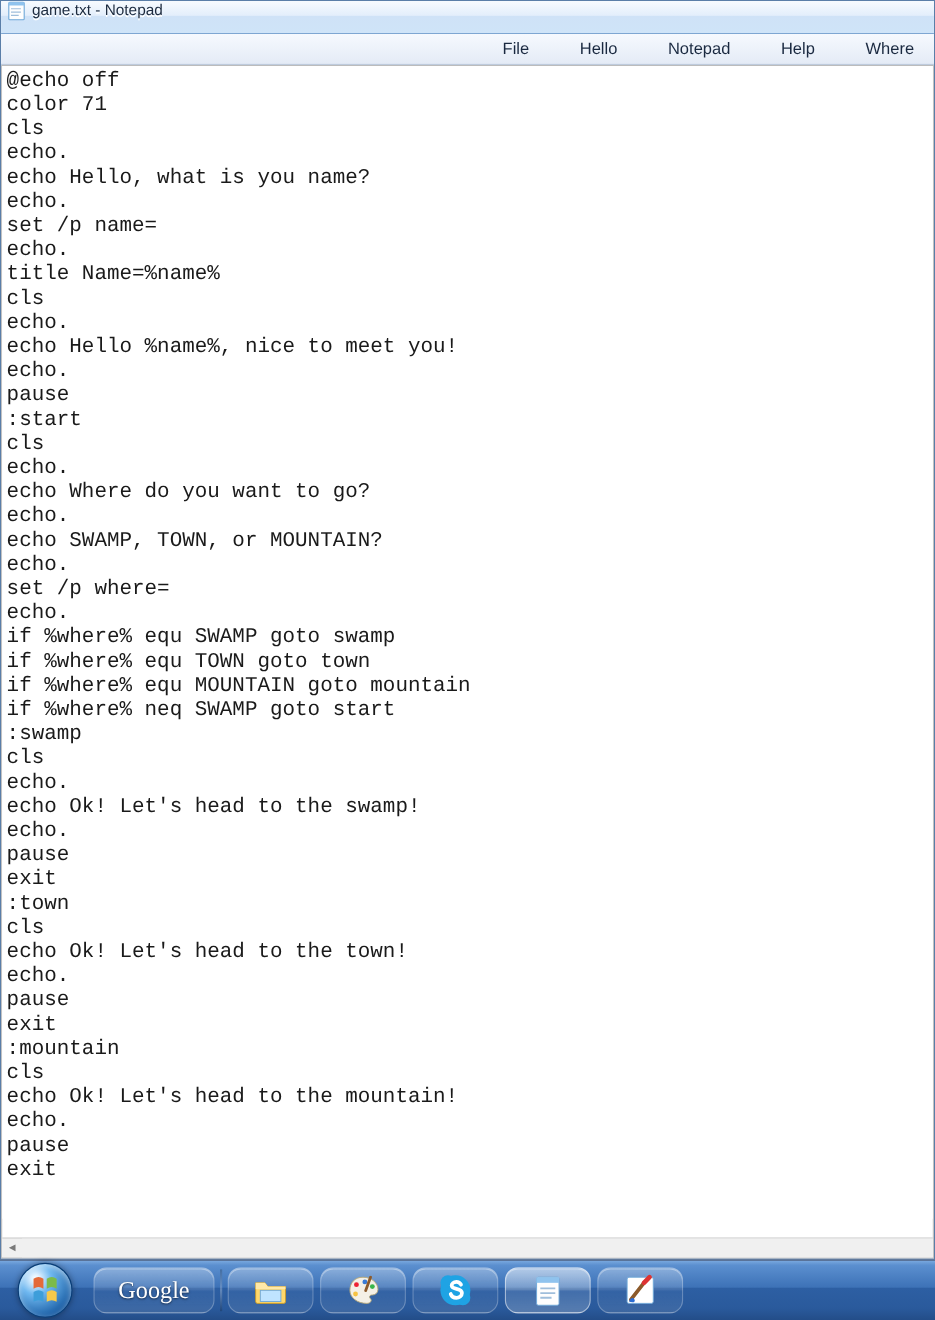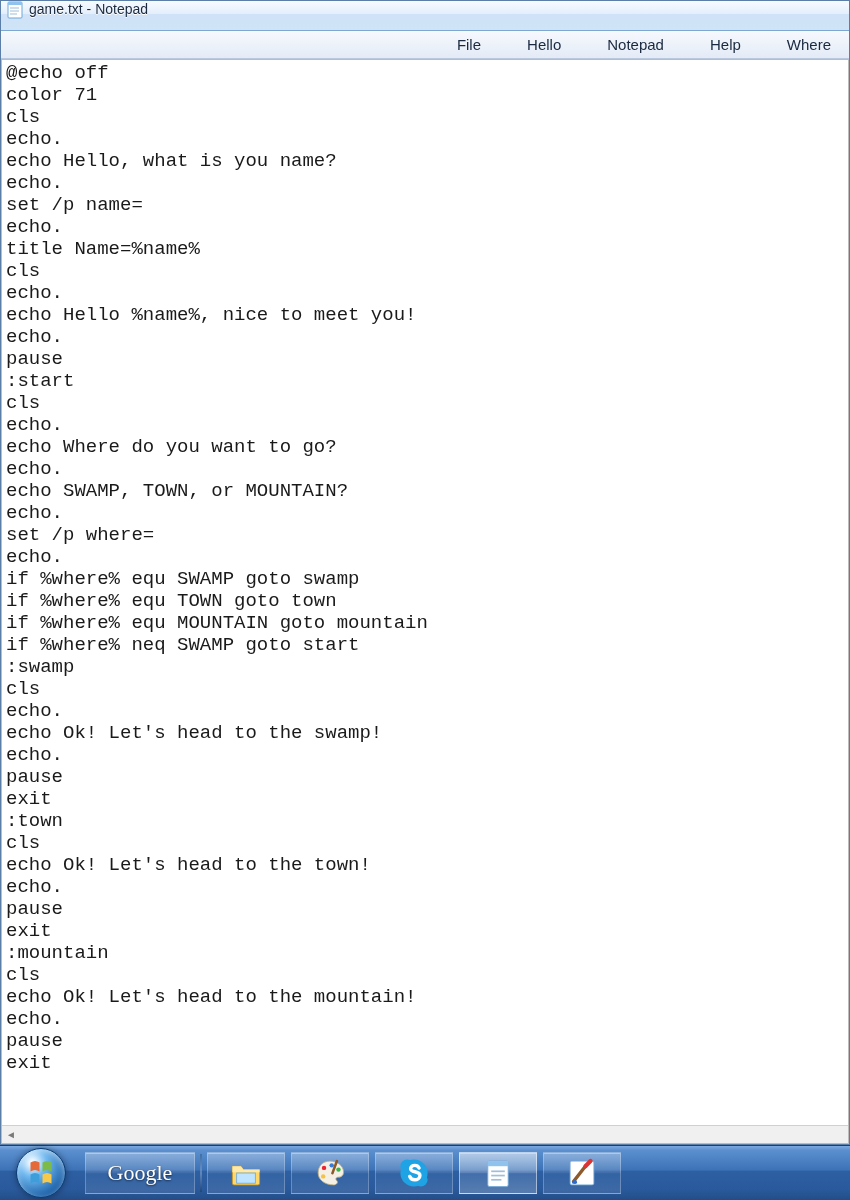--- a/index.html
+++ b/index.html
@@ -110,21 +110,21 @@
       background: radial-gradient(circle at 32% 28%, #fefefe 0%, #dff1ff 8%, #6fb8f0 30%, #1b5fa6 75%, #0a3d75 100%);
       border: 1px solid #0a3d75;
       display: flex; align-items:center; justify-content:center;
       box-shadow: inset 0 2px 6px rgba(255,255,255,.6), 0 0 6px rgba(0,0,0,.4);
     }
     .start-orb .orb svg { width: 30px; height: 30px; }
 
     .task-btn {
       margin: 6px 3px;
       width: 78px;
-      border-radius: 0;
+      border-radius: 12px;
       border: 1px solid rgba(255,255,255,.25);
       background: linear-gradient(180deg, rgba(255,255,255,.30) 0%, rgba(255,255,255,.12) 48%, rgba(255,255,255,.03) 52%, rgba(255,255,255,.10) 100%);
       display:flex; align-items:center; justify-content:center;
       box-shadow: inset 0 1px 0 rgba(255,255,255,.35);
     }
     .task-btn.google {
       width: 110px;
       justify-content: center;
     }
     .task-btn.google span {

